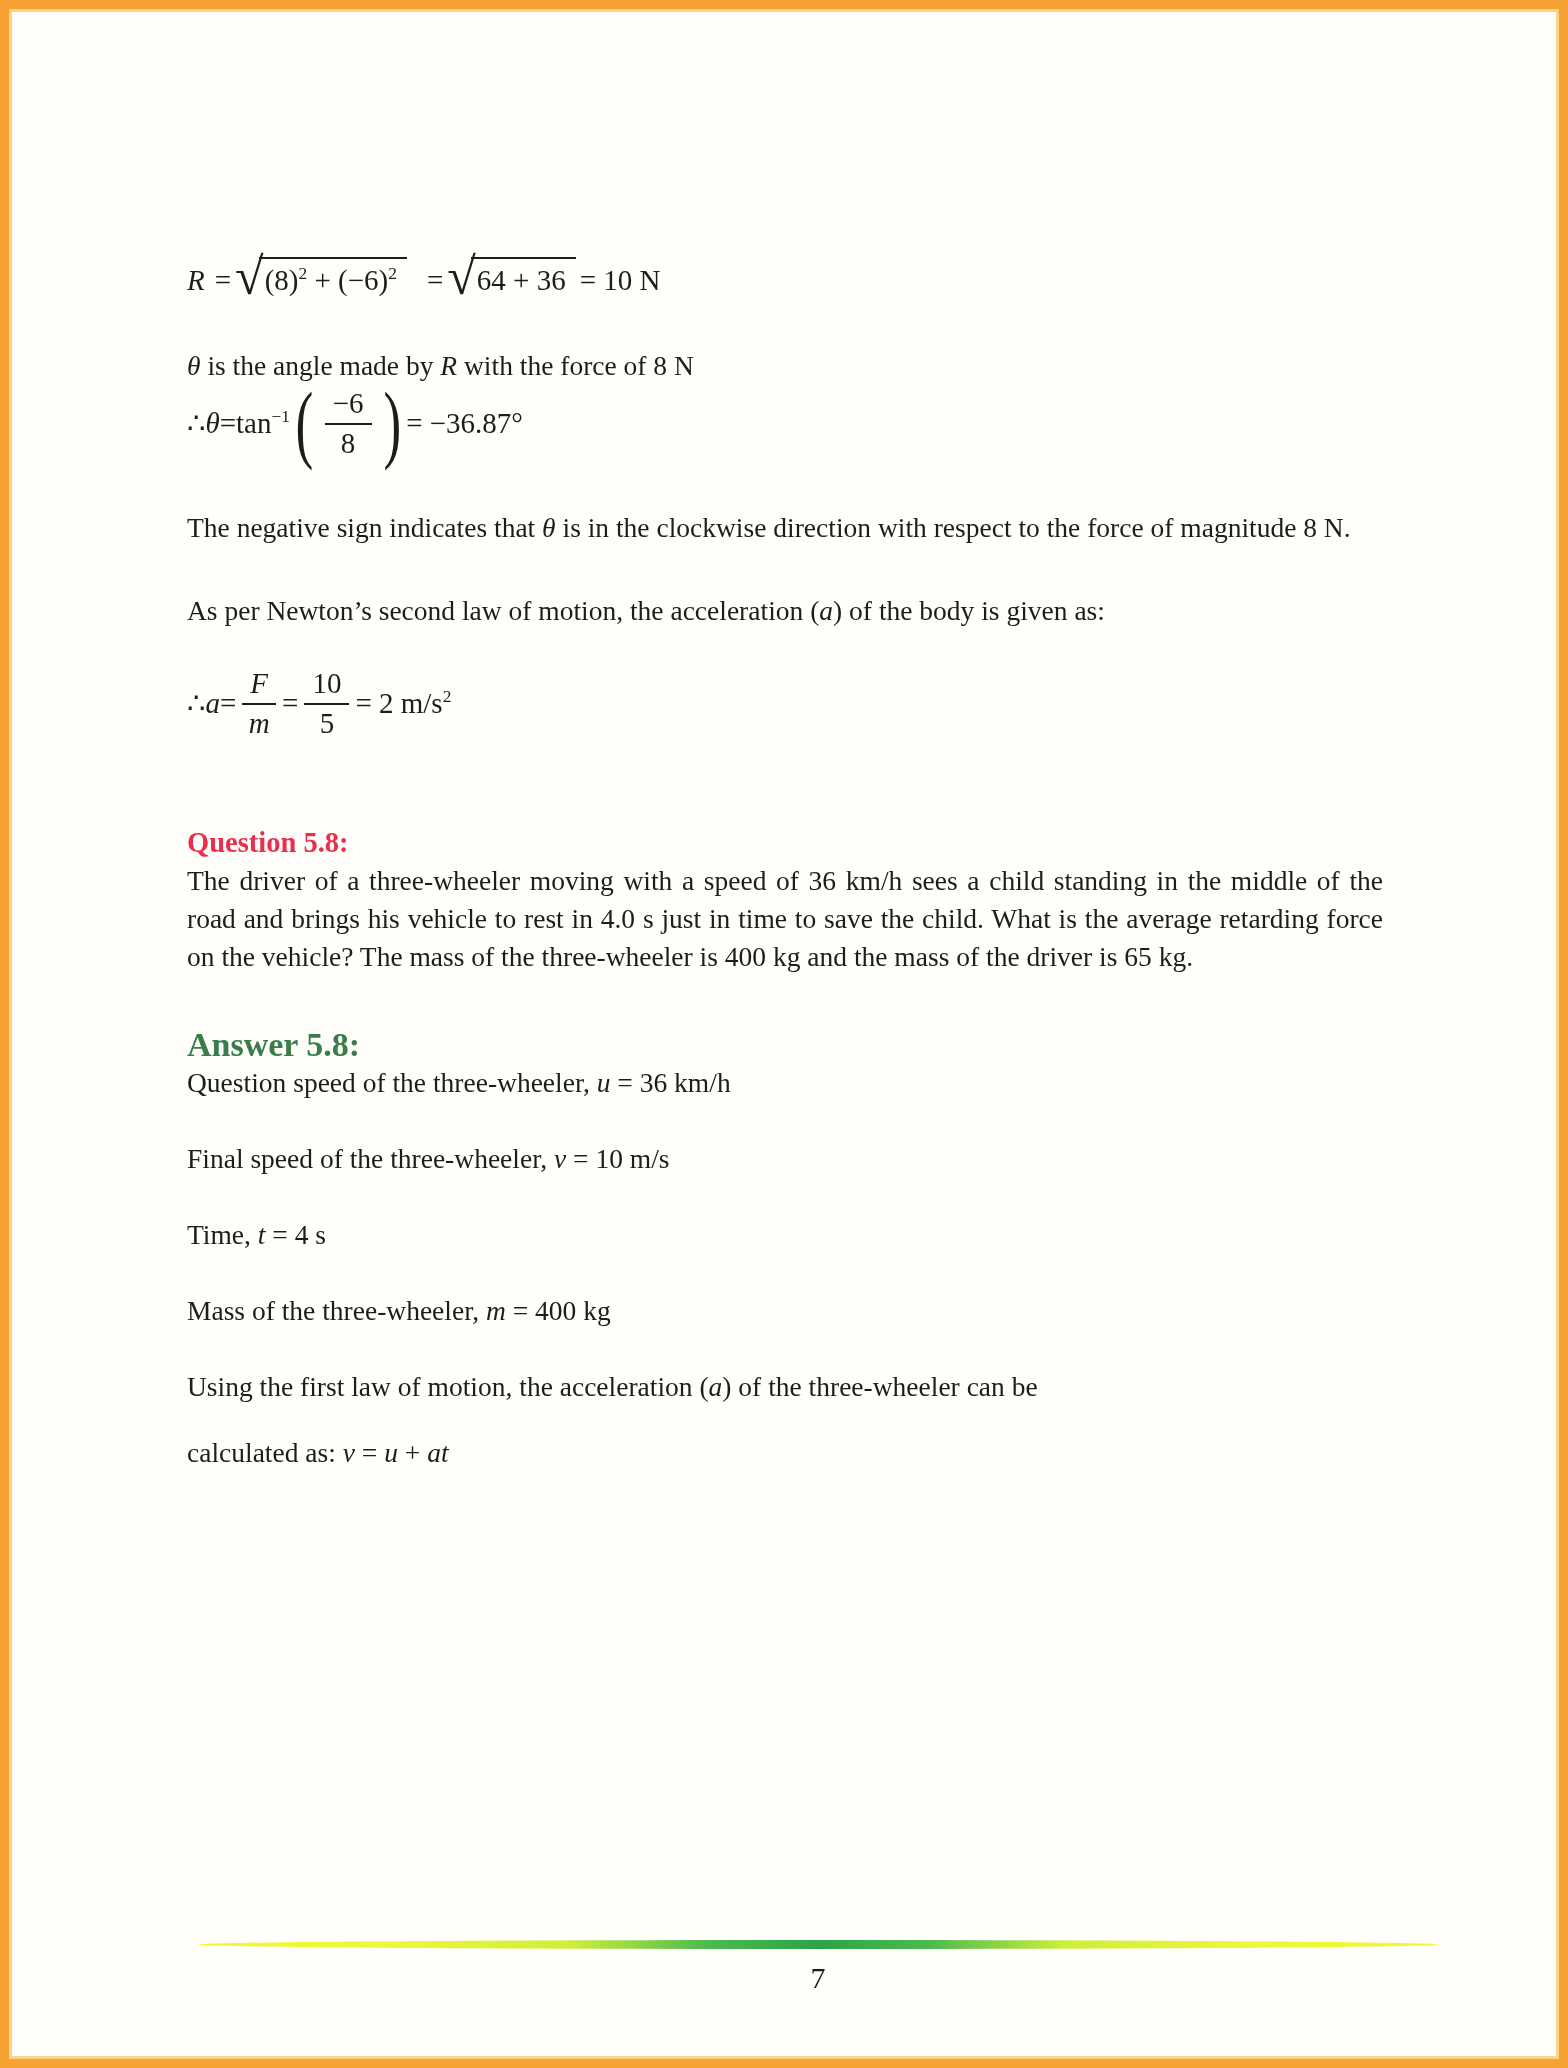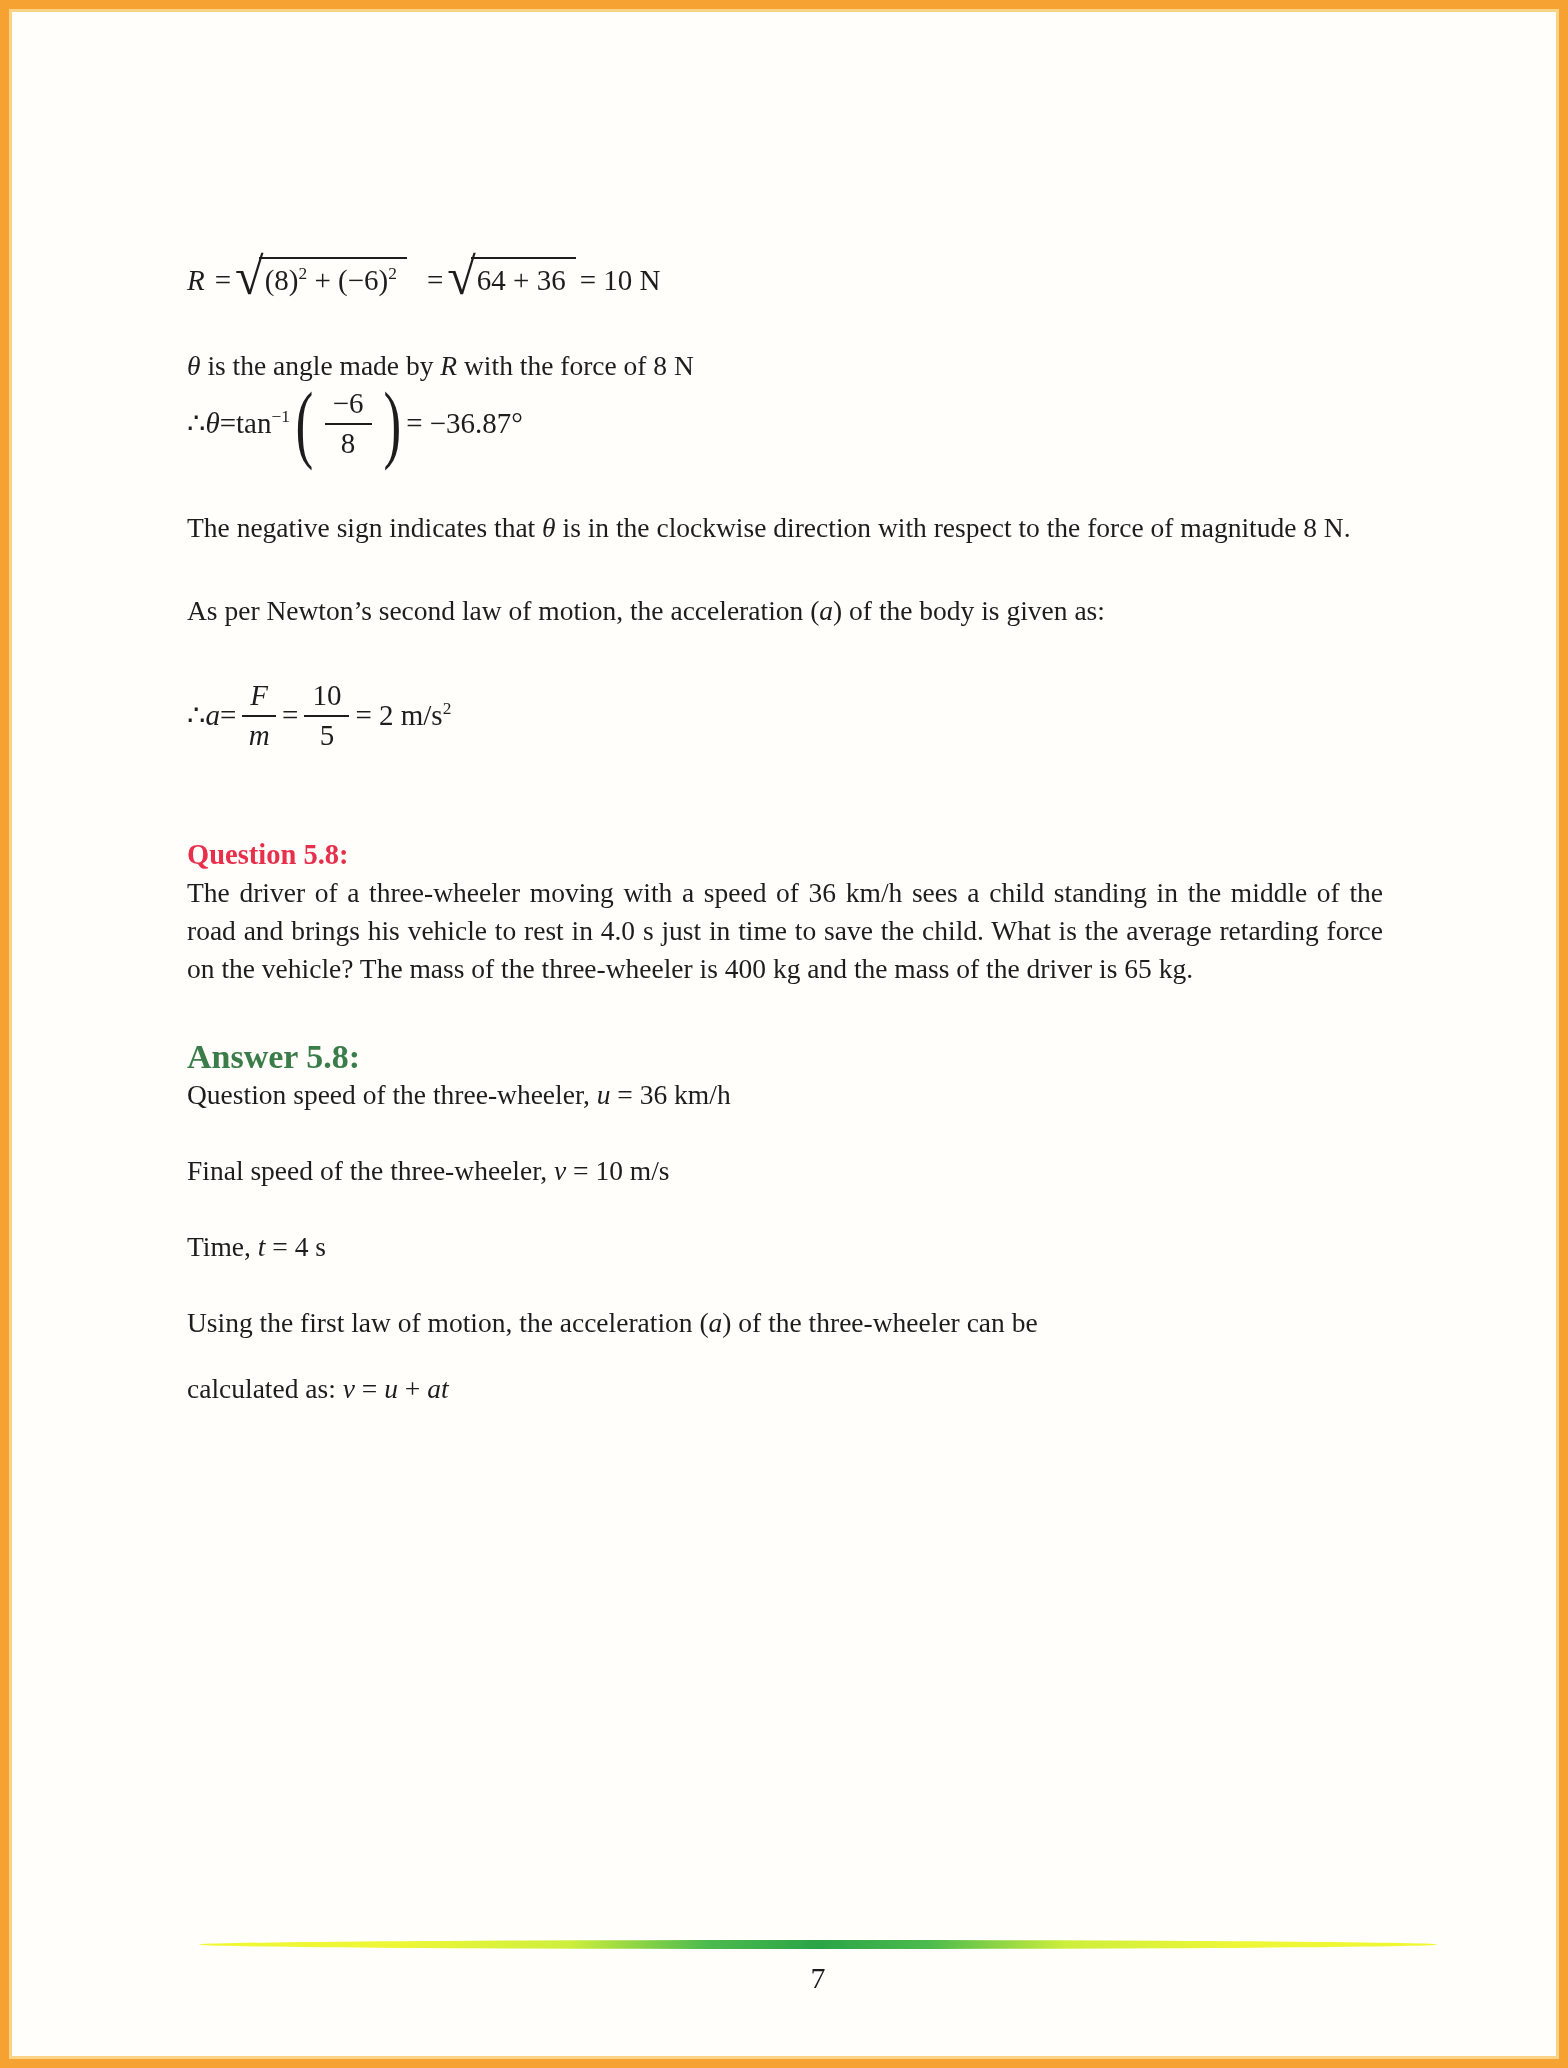--- a/index.html
+++ b/index.html
@@ -29,21 +29,21 @@
   .frac .num{border-bottom:2.5px solid #1d1d1b;padding:0 8px 3px;}
   .frac .den{padding-top:3px;}
   .bigp{font-size:86px;line-height:0.9;font-weight:400;display:inline-block;transform:scaleX(.62);font-style:normal;}
   .theta-eq,.accel-eq{display:flex;align-items:center;font-size:29px;line-height:1.1;}
   
   .para{text-align:justify;margin:0;font-family:Liberation Serif, serif;}
   .q-heading{font-weight:bold;color:var(--question-red,#E8304C);font-size:28.5px;margin:0;}
   .a-heading{font-weight:bold;color:var(--answer-green,#3A7D4B);font-size:34px;margin:0;}
   
   .mb-50{margin-bottom:50px;}.mb-48{margin-bottom:46px;}.mb-45{margin-bottom:45px;}
-  .mb-42{margin-bottom:50px;}.mb-38{margin-bottom:38px;}.mb-35{margin-bottom:33px;}
+  .mb-42{margin-bottom:38px;}.mb-38{margin-bottom:38px;}.mb-35{margin-bottom:33px;}
   .mb-85{margin-bottom:84px;}.mb-52{margin-bottom:50px;}.mb-19{margin-bottom:28px;}
   .mb-0{margin-bottom:0;}
   
   .footer-rule{
     position:absolute;left:190px;right:122px;bottom:110px;height:9px;
     border-radius:50%;
     background:linear-gradient(90deg,
       var(--rule-yellow,#F0F833) 0%,#eef736 16%,#cdee3c 30%,
       #4cbb4e 41%,var(--rule-green,#2BA447) 50%,#4cbb4e 59%,
       #cdee3c 70%,#eef736 84%,var(--rule-yellow,#F0F833) 100%);
@@ -116,20 +116,21 @@
     <p class="q-heading">Question 5.8:</p>
     <p class="para mb-52">The driver of a three-wheeler moving with a speed of 36 km/h sees a child standing in the middle of the road and brings his vehicle to rest in 4.0 s just in time to save the child. What is the average retarding force on the vehicle? The mass of the three-wheeler is 400 kg and the mass of the driver is 65 kg.</p>
 
     <p class="a-heading">Answer 5.8:</p>
     <p class="para mb-38"><span>Question speed of the three-wheeler, </span><span class="var">u</span><span> = 36 km/h</span></p>
 
     <p class="para mb-38"><span>Final speed of the three-wheeler, </span><span class="var">v</span><span> = 10 m/s</span></p>
 
     <p class="para mb-38"><span>Time, </span><span class="var">t</span><span> = 4 s</span></p>
 
+    <p class="para mb-38"><span>Mass of the three-wheeler, </span><span class="var">m</span><span> = 400 kg</span></p>
 
 
 
     <p class="para mb-19"><span>Using the first law of motion, the acceleration (</span><span class="var">a</span><span>) of the three-wheeler can be</span></p>
 
     <p class="para mb-0"><span>calculated as: </span><span class="var">v</span><span class="rm"> = </span><span class="var">u</span><span class="rm"> + </span><span class="var">at</span></p>
 
   </div>
 
   <div class="footer-rule"></div>

